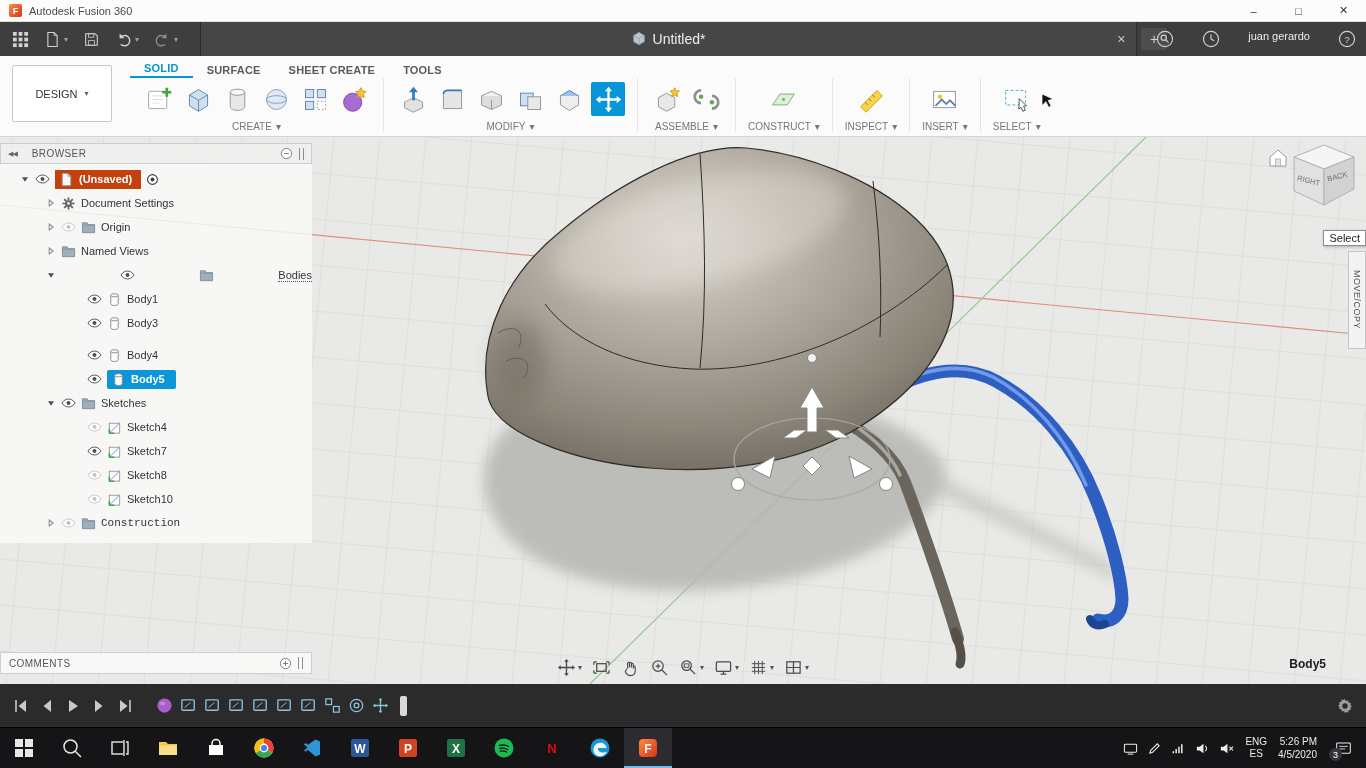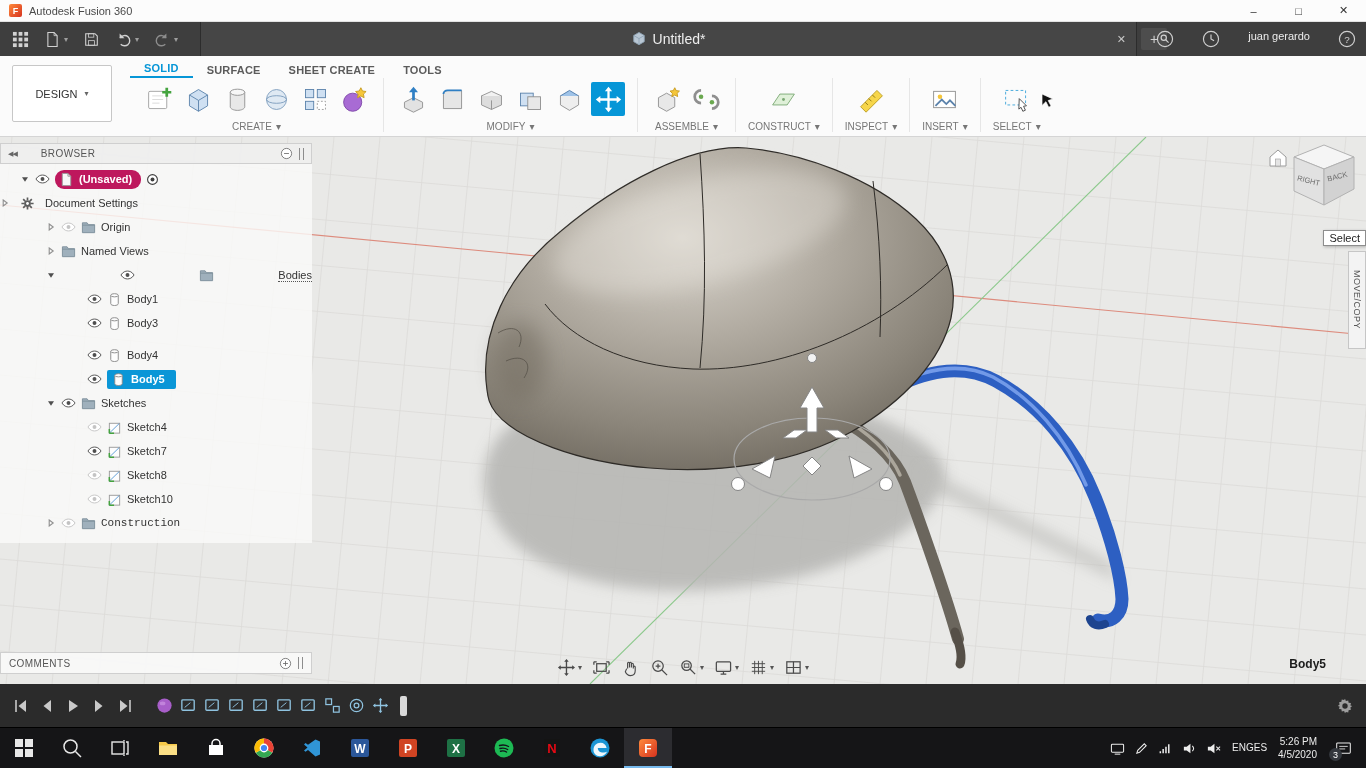--- a/index.html
+++ b/index.html
@@ -48,34 +48,34 @@
   .tool.active{background:#0696d7}
   .tool .tico,.tool .tico svg{width:29px;height:29px}
   .rlabel{font-size:10px;color:#767676;margin-top:2px;display:flex;gap:4px;align-items:center}
   .ribbon-cursor{position:absolute;left:1041px;top:38px;width:14px;height:16px;z-index:5}
 
   
   .workspace{position:relative;width:1366px;height:547px;overflow:hidden}
   #scene{position:absolute;left:0;top:0;width:1366px;height:547px}
 
   .browser-panel{position:absolute;left:0;top:6px;width:312px;z-index:4}
-  .bp-header{height:21px;background:rgba(238,238,238,.96);border:1px solid #cfcfcf;display:flex;align-items:center;padding:0 7px;gap:24px}
+  .bp-header{height:21px;background:rgba(238,238,238,.96);border:1px solid #cfcfcf;display:flex;align-items:center;padding:0 7px;gap:15px}
   .chevrons{font-size:7px;color:#666;letter-spacing:-1px}
   .bp-title{font-size:10px;color:#555;letter-spacing:.4px}
   .hdr-right{margin-left:auto;display:flex;align-items:center;gap:6px}
   .hdr-right svg{width:13px;height:13px}
   .grip{width:5px;height:12px;border-left:1px solid #8d8d8d;border-right:1px solid #8d8d8d}
   .tree{background:rgba(250,250,249,.82);padding:3px 0 8px}
   .tree-row{height:24px;display:flex;align-items:center;gap:5px;font-size:11px;color:#333}
   .tw{width:10px;display:flex;justify-content:center}
   .tw svg{width:8px;height:8px}
   .eye svg{width:15px;height:10px}
   .ticon svg{width:15px;height:15px}
   .radio svg{width:13px;height:13px}
-  .docpill{background:#be185d;color:#fff;font-weight:bold;display:flex;align-items:center;gap:5px;padding:2px 9px 2px 4px;border-radius:9px}
+  .docpill{background:#c2410c;color:#fff;font-weight:bold;display:flex;align-items:center;gap:5px;padding:2px 9px 2px 4px;border-radius:0}
   .selpill{background:#0a96d7;color:#fff;font-weight:bold;display:flex;align-items:center;gap:5px;padding:2px 11px 2px 4px;border-radius:2px}
   .dotted{border-bottom:1px dotted #555}
 
   .comments-panel{position:absolute;left:0;bottom:10px;width:312px;height:22px;background:rgba(248,248,248,.96);
     border:1px solid #cfcfcf;display:flex;align-items:center;padding:0 8px;gap:7px;z-index:4}
   .cm-title{font-size:10px;color:#555;letter-spacing:.4px}
 
   #vp-toolbar{position:absolute;left:50%;transform:translateX(-50%);bottom:7px;display:flex;align-items:center;gap:10px;z-index:4}
   .vbtn{display:flex;align-items:center;gap:2px}
   .vbtn svg{width:19px;height:19px}
@@ -104,21 +104,21 @@
   
   .taskbar{height:41px;background:#151517;display:flex;align-items:stretch;border-top:1px solid #000}
   #task-apps{display:flex;align-items:stretch}
   .task-btn{width:48px;display:flex;align-items:center;justify-content:center}
   .task-btn svg{width:22px;height:22px}
   .task-btn text{font-family:"Liberation Sans",sans-serif}
   .task-btn.active{background:#2c2c30;box-shadow:inset 0 -2px 0 #76b9ed}
   .tray{margin-left:auto;display:flex;align-items:center;gap:11px;padding-right:8px}
   #tray-icons{display:flex;align-items:center;gap:9px}
   .tray-ic svg{width:15px;height:15px}
-  .lang{display:flex;flex-direction:row;align-items:center;font-size:10px;color:#ececec;line-height:1.25}
+  .lang{display:flex;flex-direction:column;align-items:center;font-size:10px;color:#ececec;line-height:1.25}
   .clock{display:flex;flex-direction:column;align-items:flex-end;font-size:10px;color:#ececec;line-height:1.35}
   .action-center{position:relative;width:30px;height:100%;display:flex;align-items:center;justify-content:center}
   .action-center svg{width:17px;height:17px}
   .badge{position:absolute;left:1px;bottom:7px;min-width:13px;height:13px;border-radius:7px;background:#33373d;
     color:#fff;font-size:9px;display:flex;align-items:center;justify-content:center;padding:0 2px}
 </style>
 </head>
 <body>
 
 <div class="screen">
@@ -580,21 +580,21 @@
               </span>
               <span class="tlabel">(Unsaved)</span>
             </span>
             <span class="radio">
               <svg viewBox="0 0 14 14">
                 <circle cx="7" cy="7" r="5.3" fill="#fff" stroke="#3f3f3f" stroke-width="1.2"></circle>
                 <circle cx="7" cy="7" r="2.1" fill="#3f3f3f"></circle>
               </svg>
             </span>
           </div>
-          <div class="tree-row" style=" gap: 10px;">
+          <div class="tree-row" style="padding-left: 46px;">
             <span class="tw">
               <svg viewBox="0 0 8 8">
                 <path d="M2.2 1l4 3-4 3z" fill="none" stroke="#8f8f8f" stroke-width="1.1"></path>
               </svg>
             </span>
             <span class="ticon">
               <svg viewBox="0 0 16 16">
                 <g stroke="#5d5d5d" stroke-width="1.8">
                   <path d="M8 1.5v3M8 11.5v3M1.5 8h3M11.5 8h3M3.4 3.4l2.1 2.1M10.5 10.5l2.1 2.1M12.6 3.4l-2.1 2.1M5.5 10.5l-2.1 2.1"></path>
                 </g>

